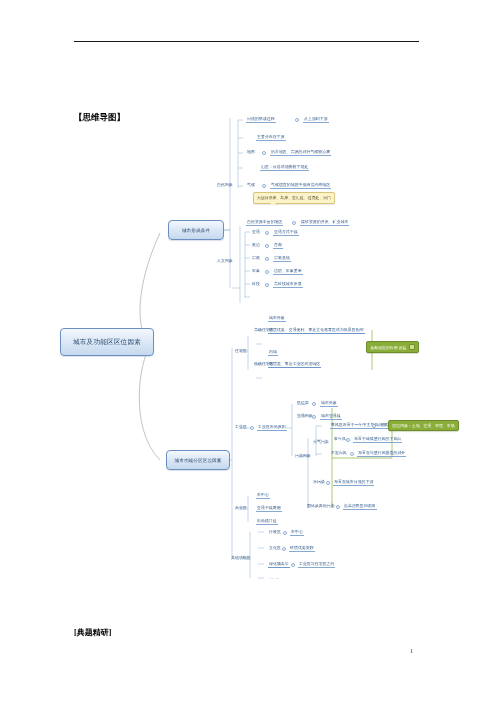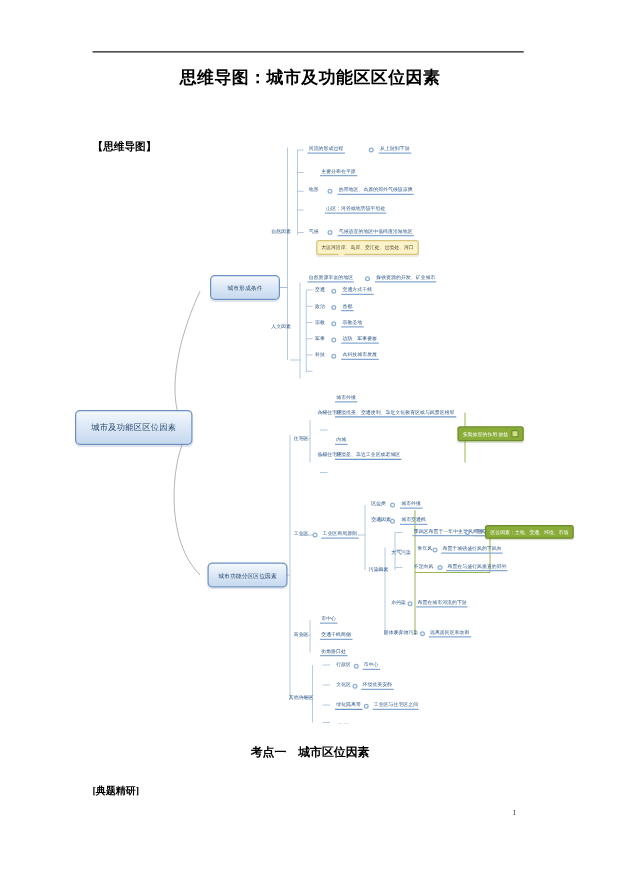--- a/index.html
+++ b/index.html
@@ -92,21 +92,20 @@
     box-shadow:0 1px 1px rgba(90,110,40,.25);
   }
   .gchip{width:4px;height:4px;background:#cfe08a;border:.6px solid #6d8c2c;border-radius:1px;display:inline-block;}
 </style>
 </head>
 <body>
 
 <div class="page">
 
   <div class="hrule"></div>
-  <div class="doc-title">思维导图：城市及功能区区位因素</div>
   <div class="sec-label">【思维导图】</div>
 
   <div class="map">
 
     <svg viewBox="0 0 496 480">
       <g fill="none" stroke="#a9a9a9" stroke-width="0.7">
 
         <path d="M150,232 C140,232 130,190 160,125"></path>
 
         <path d="M150,240 C140,250 128,320 160,352"></path>
@@ -275,16 +274,15 @@
     <div class="bullet" style="left:282px;top:439px;"></div>
     <div class="nd txt" style="left:289px;top:437px;">环境优美安静</div>
 
     <div class="nd txt thick" style="left:268px;top:453px;">绿化隔离带</div>
     <div class="bullet" style="left:291px;top:455px;"></div>
     <div class="nd txt" style="left:298px;top:453px;">工业区与住宅区之间</div>
 
     <div class="nd dots" style="left:270px;top:467px;">……</div>
   </div>
 
-  <div class="foot-title">考点一　城市区位因素</div>
   <div class="foot-label">[典题精研]</div>
   <div class="page-num">1</div>
 </div>
 
 </body></html>

